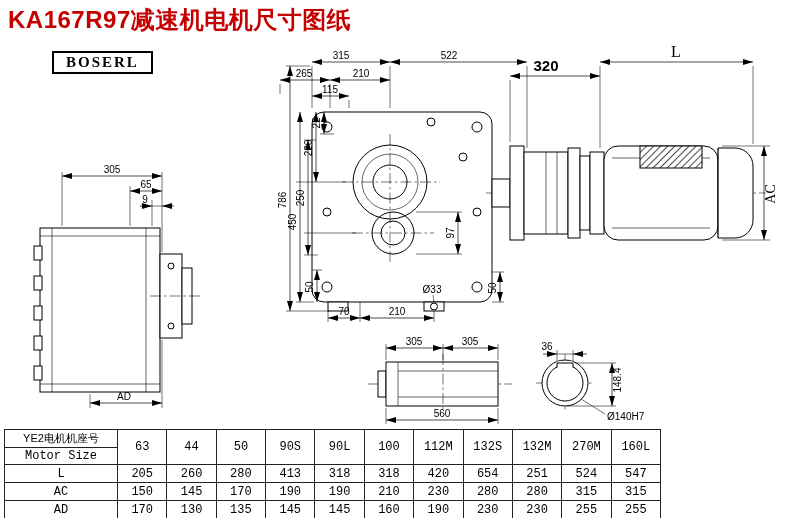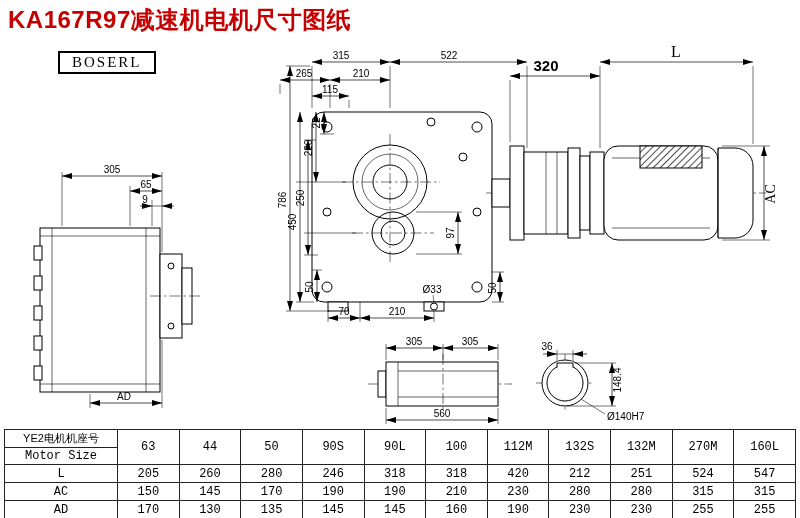--- a/index.html
+++ b/index.html
@@ -1,33 +1,33 @@
 <!DOCTYPE html>
 <html><head>
 <meta charset="utf-8">
 <style>
   html,body{margin:0;padding:0;}
   body{width:800px;height:518px;position:relative;background:#fff;overflow:hidden;
        font-family:"Liberation Sans",sans-serif;}
   .title{position:absolute;left:8px;top:4px;font-size:24px;font-weight:bold;color:#c60000;
          letter-spacing:0.5px;white-space:nowrap;}
-  .logo{position:absolute;left:58px;top:51px;border:2px solid #000;padding:1px 12px;
-        font-family:"Liberation Serif",serif;font-weight:normal;font-size:15px;letter-spacing:2px;}
+  .logo{position:absolute;left:52px;top:51px;border:2px solid #000;padding:1px 12px;
+        font-family:"Liberation Serif",serif;font-weight:bold;font-size:15px;letter-spacing:2px;}
   svg{position:absolute;left:0;top:0;}
   .of{fill:#fff;stroke:#000;stroke-width:1;}
   .o{fill:none;stroke:#000;stroke-width:1;}
   .thin{fill:none;stroke:#000;stroke-width:0.6;}
   .dim{fill:none;stroke:#000;stroke-width:0.7;}
   .ext{fill:none;stroke:#000;stroke-width:0.55;}
   .cl{fill:none;stroke:#000;stroke-width:0.55;stroke-dasharray:11 3 2.5 3;}
   .dt{font:10px "Liberation Sans",sans-serif;fill:#000;}
   .dtb{font:bold 15px "Liberation Sans",sans-serif;fill:#000;}
   .dts{font:16px "Liberation Serif",serif;fill:#000;}
   .dts2{font:14px "Liberation Serif",serif;fill:#000;}
-  #size-table{position:absolute;left:4px;top:429px;width:792px;border-collapse:collapse;
+  #size-table{position:absolute;left:4px;top:429px;width:657px;border-collapse:collapse;
               table-layout:fixed;background:#fff;border-radius:15px;}
   #size-table th,#size-table td{border:1px solid #222;font:12px "Liberation Mono",monospace;
               font-weight:normal;text-align:center;padding:0;height:17px;overflow:hidden;}
   #size-table th.corner{width:112px;}
   .cnlab{font:11px "Liberation Sans",sans-serif;border-bottom:1px solid #222;padding:1px 0;}
   .enlab{font:12px "Liberation Mono",monospace;padding:1px 0;}
 </style>
 </head>
 <body>
 
@@ -253,25 +253,25 @@
     <th>132S</th>
     <th>132M</th>
     <th>270M</th>
     <th>160L</th>
   </tr>
   <tr>
     <td>L</td>
     <td>205</td>
     <td>260</td>
     <td>280</td>
-    <td>246</td>
+    <td>413</td>
     <td>318</td>
     <td>318</td>
     <td>420</td>
-    <td>212</td>
+    <td>654</td>
     <td>251</td>
     <td>524</td>
     <td>547</td>
   </tr>
   <tr>
     <td>AC</td>
     <td>150</td>
     <td>145</td>
     <td>170</td>
     <td>190</td>

